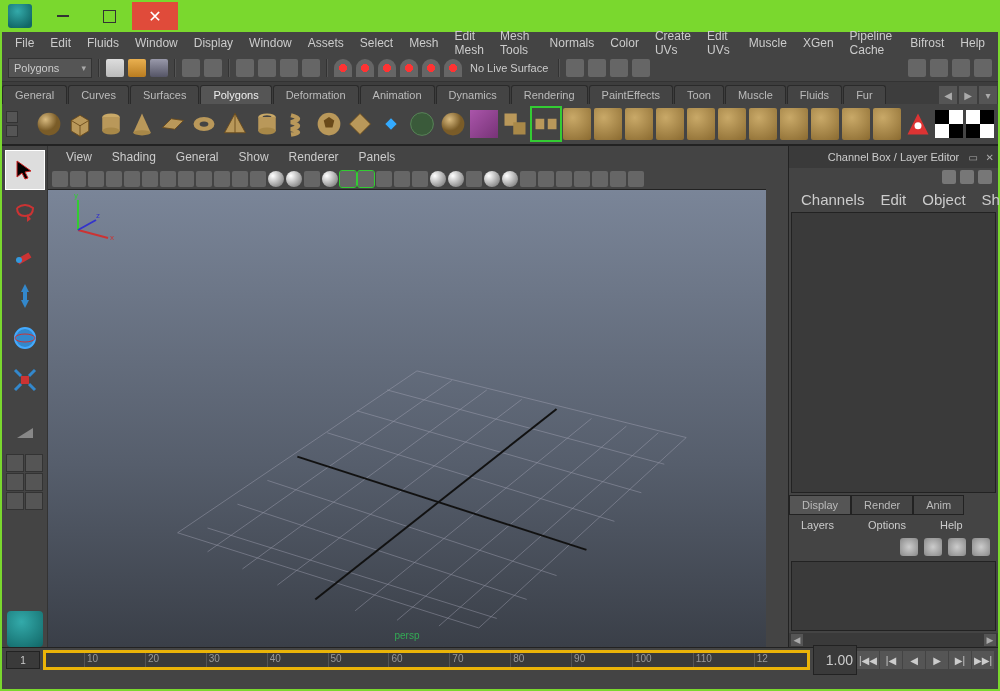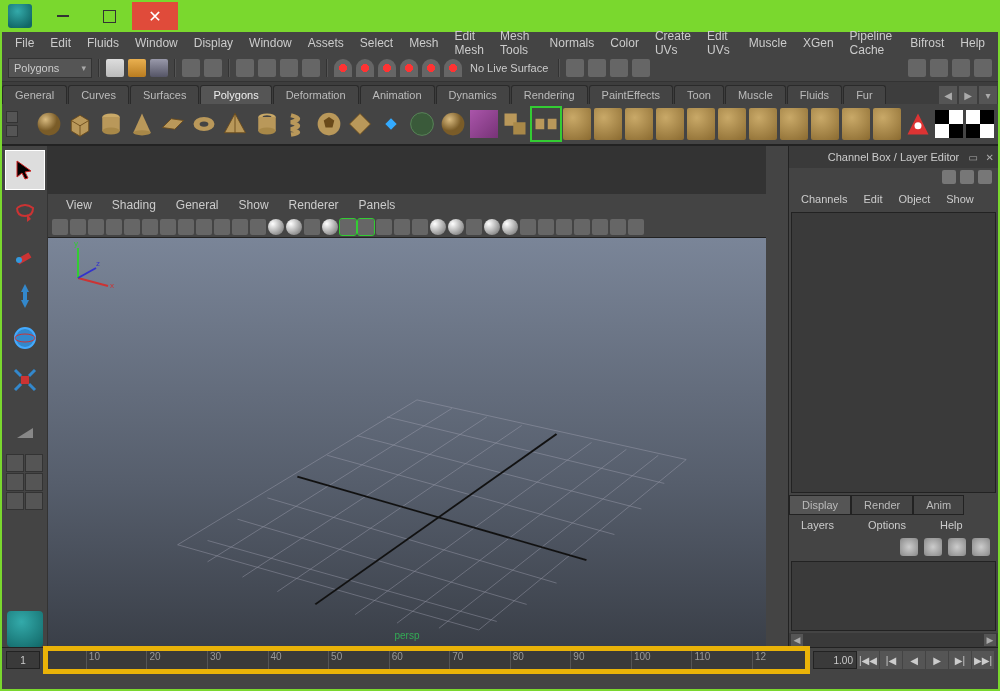--- a/index.html
+++ b/index.html
@@ -56,62 +56,62 @@
 .toolbox { width: 46px; background: #444; display:flex;flex-direction:column;align-items:center;padding-top:4px;gap:2px;border-right:1px solid #333;}
 .toolbox .tool-btn { width:40px;height:40px;display:flex;align-items:center;justify-content:center;border:1px solid transparent;}
 .toolbox .tool-btn.active{background:#ddd;border:1px solid #fff;}
 .toolbox .sep { height:8px; }
 .toolbox .small-grid { display:flex;flex-direction:column;gap:1px; }
 .toolbox .small-grid .r{display:flex;gap:1px;}
 .toolbox .small-grid .c{width:18px;height:18px;background:#555;border:1px solid #333;}
 .toolbox .maya-icon{width:36px;height:36px;background:radial-gradient(circle at 40% 30%,#3aa,#166);border-radius:4px;}
 
 .viewport-area { flex:1; display:flex;flex-direction:column;background:#333;}
-.panel-menu { height:22px;background:#444;display:flex;align-items:center;padding:0 10px;gap:4px;margin-top:48px;}
+.panel-menu { height:22px;background:#444;display:flex;align-items:center;padding:0 10px;gap:4px;}
 .panel-menu .pm{color:#ccc;font-size:12px;padding:2px 8px;}
 .panel-toolbar { height:22px;background:#444;display:flex;align-items:center;padding:0 4px;gap:2px;border-bottom:1px solid #222;}
 .panel-toolbar .pti{width:16px;height:16px;background:#666;border-radius:2px;}
 .panel-toolbar .pti.green{outline:1px solid #3c3;}
 .panel-toolbar .pti.sphere{background:radial-gradient(circle at 30% 30%,#fff,#666);border-radius:50%;}
 
 .viewport { flex:1; background: linear-gradient(#7a8598 0%, #565e6c 60%, #3a3f48 100%); position:relative;}
 .viewport svg{position:absolute;inset:0;width:100%;height:100%;}
 .viewport .axis{position:absolute;left:20px;bottom:18px;width:50px;height:50px;}
 .viewport .persp-lbl{position:absolute;bottom:6px;left:50%;transform:translateX(-50%);color:#3a5;font-size:10px;}
 
 
 .rightpanel { width:210px;background:#444;display:flex;flex-direction:column;border-left:1px solid #222;margin-left:22px;}
 .rp-title { height:22px;background:#3a3a3a;display:flex;align-items:center;justify-content:center;color:#ccc;font-size:11px;position:relative;}
 .rp-title .x{position:absolute;right:4px;font-size:10px;color:#aaa;}
 .rp-title .m{position:absolute;right:20px;font-size:10px;color:#aaa;}
 .rp-icons{height:20px;display:flex;justify-content:flex-end;gap:4px;padding:2px 6px;}
 .rp-icons .i{width:14px;height:14px;background:#777;border-radius:2px;}
 .rp-menu{height:22px;display:flex;align-items:center;gap:4px;padding:0 6px;}
-.rp-menu .m{color:#ccc;font-size:11px;padding:2px 6px;text-align:right;}
+.rp-menu .m{color:#ccc;font-size:15px;padding:2px 6px;text-align:right;}
 .rp-body{flex:1;background:#3a3a3a;border:1px solid #222;margin:2px;}
 .rp-tabs{height:20px;display:flex;}
 .rp-tab{flex:0 0 auto;padding:3px 12px;color:#bbb;font-size:11px;background:#444;border:1px solid #222;}
 .rp-tab.active{background:#555;}
 .rp-lm-menu{height:20px;display:flex;align-items:center;gap:22px;padding:0 6px;}
 .rp-lm-menu .m{color:#ccc;font-size:11px;padding:2px 6px;}
 .rp-lm-icons{height:24px;display:flex;justify-content:flex-end;gap:6px;padding:3px 8px;}
 .rp-lm-icons .i{width:18px;height:18px;background:radial-gradient(#ccc,#888);border-radius:3px;}
 .rp-layers{height:70px;background:#3a3a3a;border:1px solid #222;margin:2px;}
 .rp-scroll{height:14px;background:#3a3a3a;display:flex;align-items:center;justify-content:space-between;padding:0 2px;}
 .rp-scroll .arr{width:12px;height:12px;background:#555;font-size:9px;color:#aaa;display:flex;align-items:center;justify-content:center;}
 
 
 .footer { height:42px;background:#444;display:flex;flex-direction:column;border-top:1px solid #222;}
 .timeline{height:24px;display:flex;align-items:center;padding:0 4px;gap:0;}
 .timeline .frame-box{width:34px;height:18px;background:#3a3a3a;border:1px solid #222;color:#ccc;font-size:10px;display:flex;align-items:center;justify-content:center;}
-.timeline .ruler{flex:1;height:28px;background:#3a3a3a;position:relative;border:5px solid #eab308;margin:0 3px;}
+.timeline .ruler{flex:1;height:20px;background:#3a3a3a;position:relative;border:3px solid #eab308;margin:0 3px;}
 .timeline .ruler .tick{position:absolute;top:0;font-size:10px;color:#999;border-left:1px solid #555;height:100%;padding-left:2px;}
 .timeline .pb{display:flex;gap:1px;}
 .timeline .pb .b{width:22px;height:18px;background:#555;display:flex;align-items:center;justify-content:center;color:#ccc;font-size:10px;}
-.timeline .val{width:44px;height:18px;background:#3a3a3a;border:1px solid #222;color:#ccc;font-size:10px;display:flex;align-items:center;justify-content:flex-end;padding-right:3px;}
+.timeline .val{width:44px;height:30px;background:#3a3a3a;border:1px solid #222;color:#ccc;font-size:14px;display:flex;align-items:center;justify-content:flex-end;padding-right:3px;}
 </style>
 </head>
 <body>
 
 <div class="window">
 
   <div class="titlebar">
     <div class="icon"></div>
     <div class="btn min"></div>
     <div class="btn max"></div>

